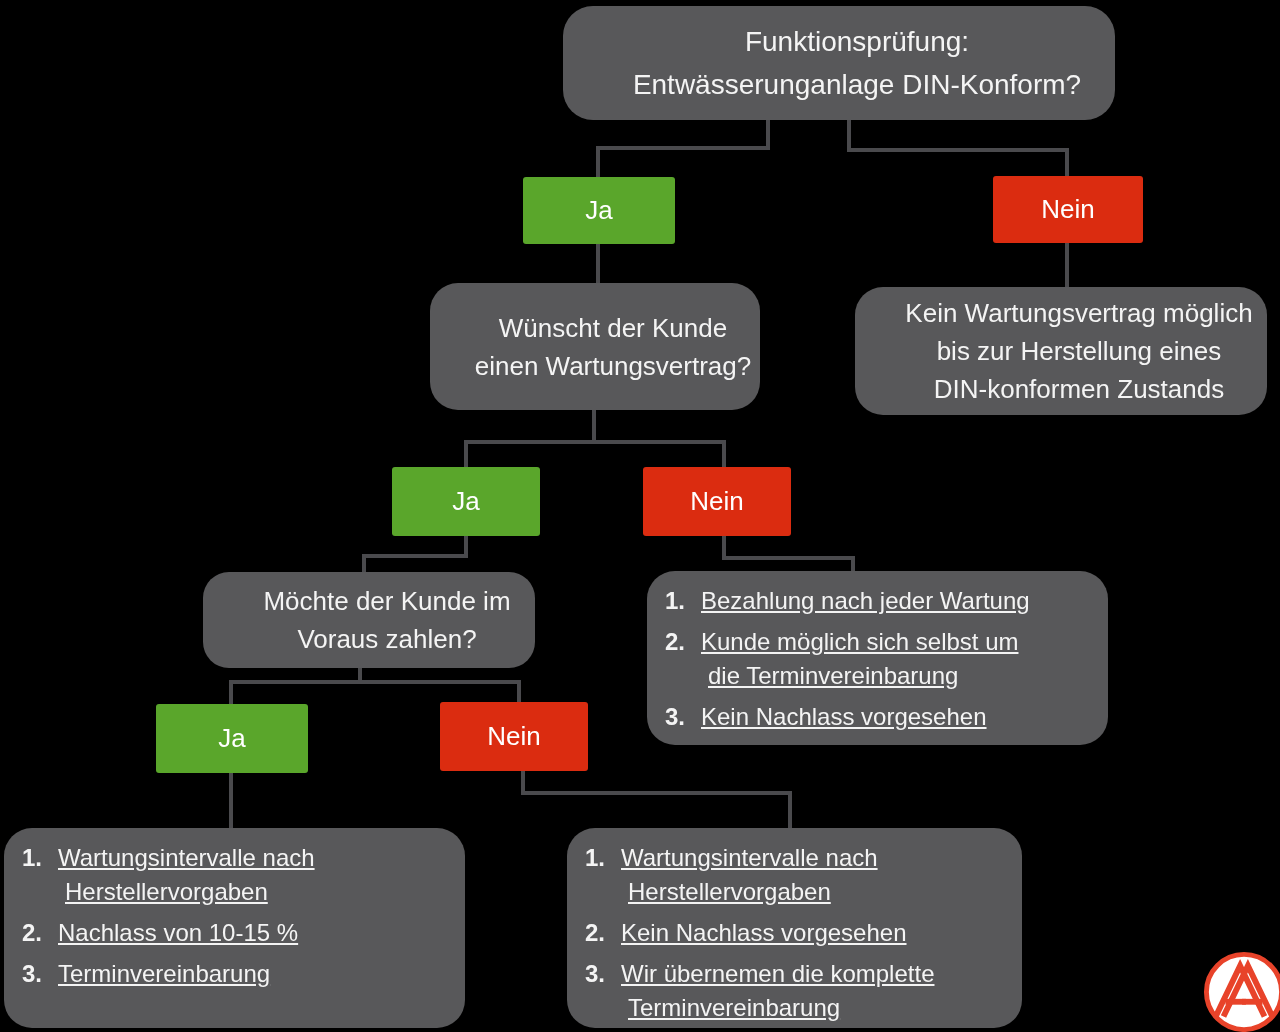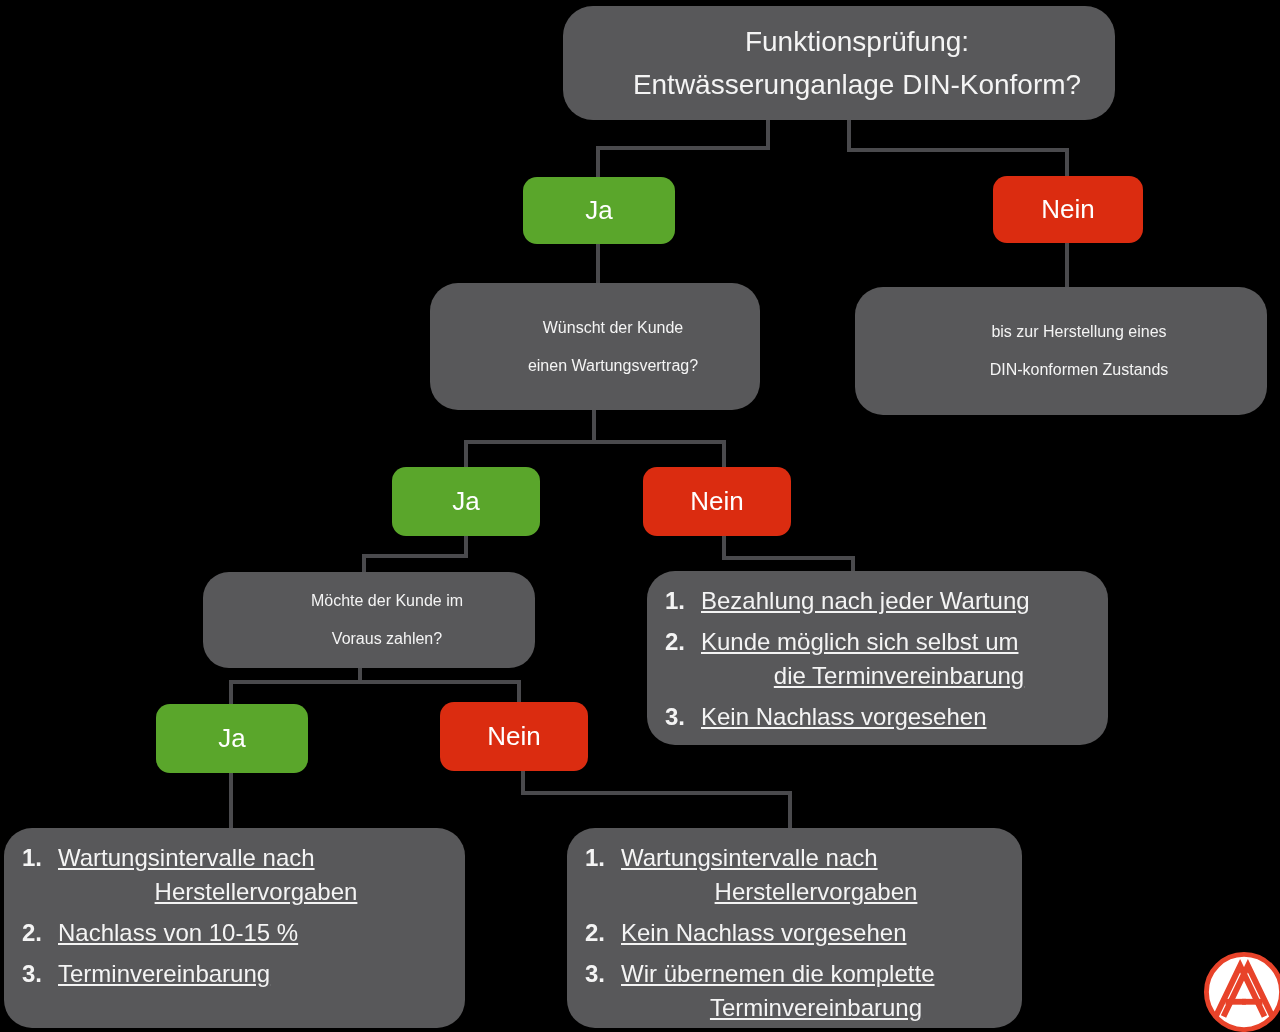--- a/index.html
+++ b/index.html
@@ -6,34 +6,34 @@
   .stage{
     position:relative;width:1280px;height:1032px;overflow:hidden;
     background:var(--background,#000000);
     font-family:"Liberation Sans","DejaVu Sans",sans-serif;
     color:var(--text,#f4f4f4);
   }
   .ln{position:absolute;background:var(--line,#4a4a4d);}
   .box{position:absolute;background:var(--box,#58585a);box-sizing:border-box;}
   .qbox{display:flex;flex-direction:column;align-items:center;justify-content:center;text-align:center;border-radius:28px;padding-left:36px;}
   .q1{font-size:28px;line-height:43px;border-radius:30px;}
-  .q{font-size:16px;line-height:38px;}
+  .q{font-size:26px;line-height:38px;}
   .pill{
-    position:absolute;border-radius:14px;display:flex;align-items:center;justify-content:center;
+    position:absolute;border-radius:3px;display:flex;align-items:center;justify-content:center;
     font-size:26px;color:#ffffff;box-sizing:border-box;
   }
   .pill.yes{background:var(--yes,#5aa62b);}
   .pill.no{background:var(--no,#db2c10);}
   .list{padding:13px 18px;font-size:24px;border-radius:28px;}
   .item{display:flex;margin-bottom:7px;}
   .item:last-child{margin-bottom:0;}
   .num{font-weight:700;flex:0 0 36px;line-height:34px;}
   .cont{flex:1 1 auto;text-decoration:underline;}
   .l{line-height:34px;}
-  .l + .l{padding-left:7px;text-align:center;}
+  .l + .l{padding-left:7px;}
   .logo{position:absolute;left:1203px;top:951px;width:82px;height:82px;}
 </style>
 </head>
 <body>
 
 <div class="stage">
 
   <div class="ln" style="left:766px;top:120px;width:4px;height:30px"></div>
   <div class="ln" style="left:847px;top:120px;width:4px;height:32px"></div>
   <div class="ln" style="left:596px;top:146px;width:174px;height:4px"></div>
@@ -67,20 +67,21 @@
   </div>
 
   <div class="pill yes" style="left:523px;top:177px;width:152px;height:67px">
     <span>Ja</span>
   </div>
   <div class="pill no" style="left:993px;top:176px;width:150px;height:67px">
     <span>Nein</span>
   </div>
 
   <div class="box qbox q" style="left:855px;top:287px;width:412px;height:128px">
+    <div>Kein Wartungsvertrag möglich</div>
     <div>bis zur Herstellung eines</div>
     <div>DIN-konformen Zustands</div>
   </div>
 
   <div class="box qbox q" style="left:430px;top:283px;width:330px;height:127px">
     <div>Wünscht der Kunde</div>
     <div>einen Wartungsvertrag?</div>
   </div>
 
   <div class="pill yes" style="left:392px;top:467px;width:148px;height:69px">

